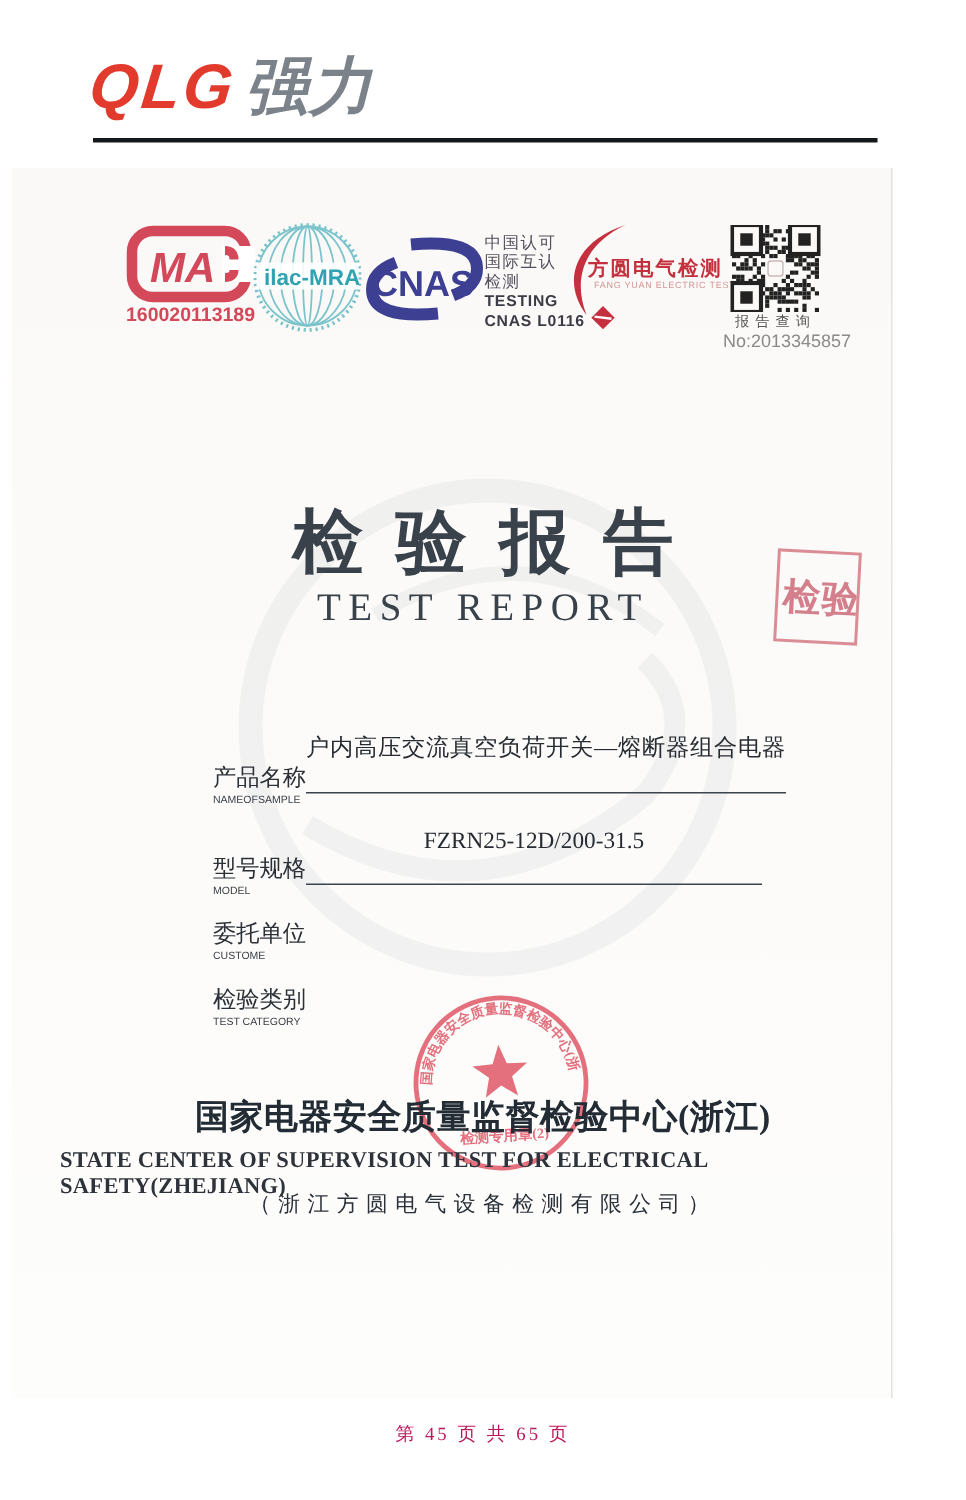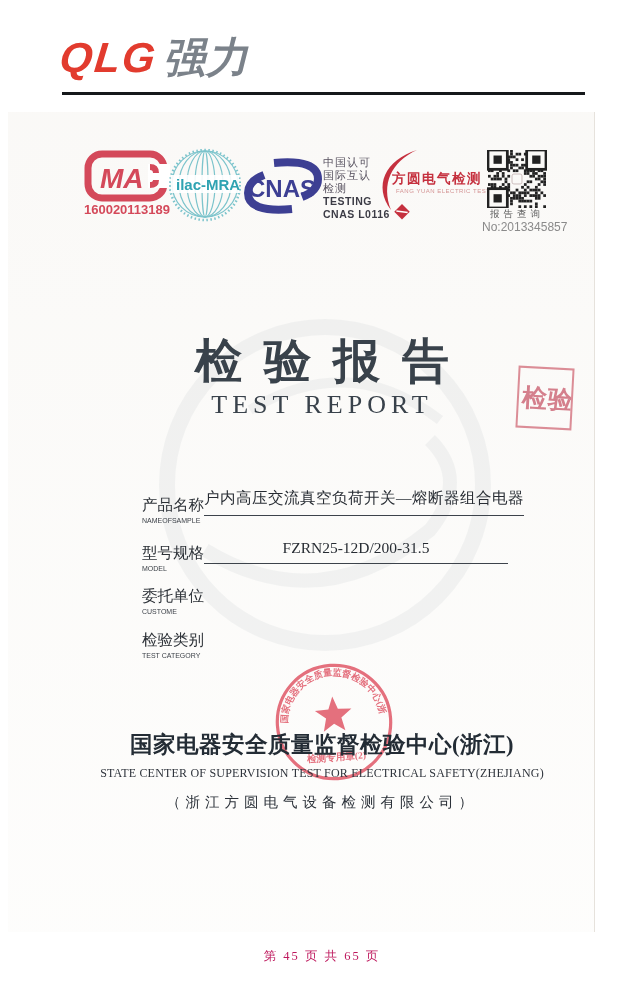--- a/index.html
+++ b/index.html
@@ -52,30 +52,30 @@
     overflow:hidden;display:flex;align-items:center;
     color:rgba(203,96,112,.8);font-size:25px;font-weight:bold;white-space:nowrap;
     padding-left:3px;box-sizing:border-box;letter-spacing:1px;}
 
   
   .form{left:142px;top:488px;width:366px;}
   .frow{position:relative;margin-bottom:14.5px;}
   .fline{display:flex;align-items:flex-end;}
   .flabel{font-size:15.5px;color:#2b3036;white-space:nowrap;flex:0 0 auto;}
   .fvalue{flex:1 1 auto;text-align:center;font-size:15.5px;color:#272c33;
-    border-bottom:1.5px solid #3d434b;white-space:nowrap;padding-bottom:6px;}
+    border-bottom:1.5px solid #3d434b;white-space:nowrap;padding-bottom:19px;}
   .fvalue.tight{letter-spacing:.5px;text-align:left;}
   .fsub{font-size:7px;color:#3a3f46;letter-spacing:0;margin-top:1px;
     font-family:"Liberation Sans",sans-serif;}
 
   
   .org-stamp{left:270px;top:658px;opacity:.85;transform:rotate(-4deg);}
   .org-cn{left:40px;top:729px;width:564px;text-align:center;font-size:22.5px;font-weight:bold;
     color:#232c35;letter-spacing:.5px;}
-  .org-en{left:40px;top:766px;width:564px;text-align:center;font-size:12px;font-weight:normal;
+  .org-en{left:40px;top:766px;width:564px;font-size:15px;font-weight:bold;
     color:#2e333b;letter-spacing:.2px;}
   .org-sub{left:40px;top:793px;width:564px;text-align:center;font-size:14.5px;
     color:#2b3139;letter-spacing:5px;}
 
   
   .footer{left:0;top:948px;width:644px;text-align:center;font-size:12.5px;color:#be185d;
     letter-spacing:2px;}
 </style>
 </head>
 <body>

